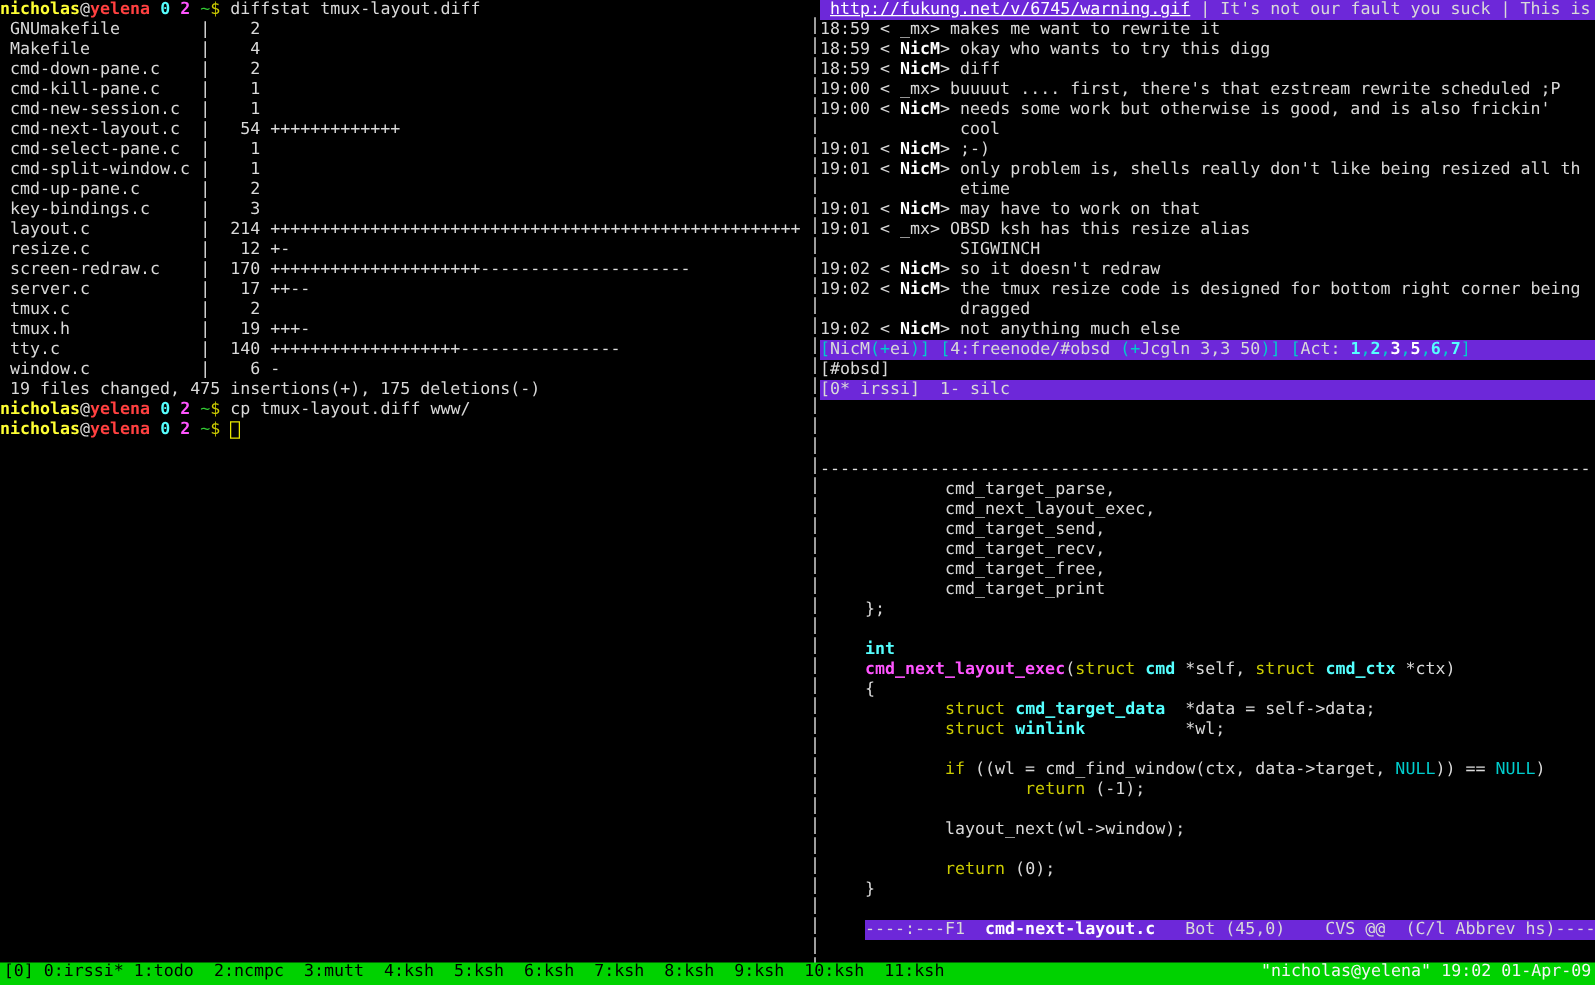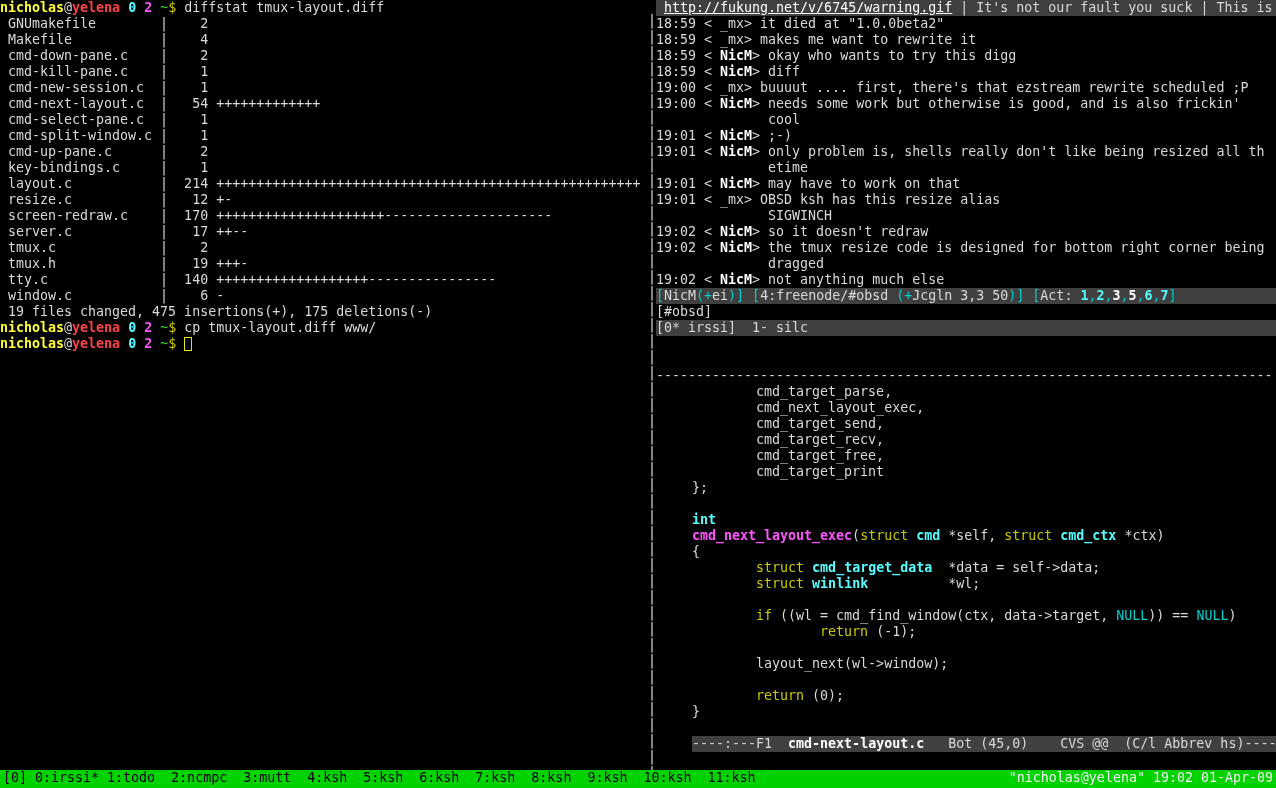--- a/index.html
+++ b/index.html
@@ -10,21 +10,21 @@
   .w{color:#d9d9d9}
   .W{color:#ffffff;font-weight:bold}
   .y{color:#cccc00}
   .Y{color:#ffff33;font-weight:bold}
   .r{color:#ff4040;font-weight:bold}
   .g{color:#33cc33}
   .c{color:#00cdcd}
   .C{color:#55ffff;font-weight:bold}
   .m{color:#ff55ff;font-weight:bold}
   .u{color:#ffffff;text-decoration:underline}
-  .bblue{background:#404040}
+  .bblue{background:#6d28d9}
   .cursor{display:inline-block;width:8px;height:14px;border:1px solid #e6e600;
           box-sizing:border-box;vertical-align:text-bottom}
   #left-pane{left:0;top:0;width:640px;}
   #v-divider{left:648px;top:0;width:8px;color:#d9d9d9;}
   #irc-pane{left:656px;top:0;width:620px;}
   #h-divider{left:656px;top:368px;width:620px;}
   #editor-pane{left:692px;top:384px;width:620px;}
   #status-bar{position:absolute;left:0;top:770px;width:1276px;height:18px;
       background:#00d200;display:flex;justify-content:space-between;
       align-items:flex-start;padding:0 3px;box-sizing:border-box;font-size:13.3px;
@@ -39,21 +39,21 @@
     <div class="row "><span class="Y">nicholas</span><span class="w">@</span><span class="r">yelena</span><span class="w"> </span><span class="C">0</span><span class="w"> </span><span class="m">2</span><span class="w"> </span><span class="g">~</span><span class="y">$</span><span class="w"> diffstat tmux-layout.diff</span></div>
     <div class="row "><span class="w"> GNUmakefile        |    2</span></div>
     <div class="row "><span class="w"> Makefile           |    4</span></div>
     <div class="row "><span class="w"> cmd-down-pane.c    |    2</span></div>
     <div class="row "><span class="w"> cmd-kill-pane.c    |    1</span></div>
     <div class="row "><span class="w"> cmd-new-session.c  |    1</span></div>
     <div class="row "><span class="w"> cmd-next-layout.c  |   54 +++++++++++++</span></div>
     <div class="row "><span class="w"> cmd-select-pane.c  |    1</span></div>
     <div class="row "><span class="w"> cmd-split-window.c |    1</span></div>
     <div class="row "><span class="w"> cmd-up-pane.c      |    2</span></div>
-    <div class="row "><span class="w"> key-bindings.c     |    1</span></div>
+    <div class="row "><span class="w"> key-bindings.c     |    3</span></div>
     <div class="row "><span class="w"> layout.c           |  214 +++++++++++++++++++++++++++++++++++++++++++++++++++++</span></div>
     <div class="row "><span class="w"> resize.c           |   12 +-</span></div>
     <div class="row "><span class="w"> screen-redraw.c    |  170 +++++++++++++++++++++---------------------</span></div>
     <div class="row "><span class="w"> server.c           |   17 ++--</span></div>
     <div class="row "><span class="w"> tmux.c             |    2</span></div>
     <div class="row "><span class="w"> tmux.h             |   19 +++-</span></div>
     <div class="row "><span class="w"> tty.c              |  140 +++++++++++++++++++----------------</span></div>
     <div class="row "><span class="w"> window.c           |    6 -</span></div>
     <div class="row "><span class="w"> 19 files changed, 475 insertions(+), 175 deletions(-)</span></div>
     <div class="row "><span class="Y">nicholas</span><span class="w">@</span><span class="r">yelena</span><span class="w"> </span><span class="C">0</span><span class="w"> </span><span class="m">2</span><span class="w"> </span><span class="g">~</span><span class="y">$</span><span class="w"> cp tmux-layout.diff www/</span></div>
@@ -104,21 +104,20 @@
 |
 |
 |
 |
 |
 |
 |</pre>
 
 <div class="pane" id="irc-pane">
     <div class="row bblue"><span class="w"> </span><span class="u">http://fukung.net/v/6745/warning.gif</span><span class="w"> | It's not our fault you suck | This is</span></div>
-    <div class="row "><span class="w">18:59 &lt; _mx&gt; it died at "1.0.0beta2"</span></div>
     <div class="row "><span class="w">18:59 &lt; _mx&gt; makes me want to rewrite it</span></div>
     <div class="row "><span class="w">18:59 &lt; </span><span class="W">NicM</span><span class="w">&gt; okay who wants to try this digg</span></div>
     <div class="row "><span class="w">18:59 &lt; </span><span class="W">NicM</span><span class="w">&gt; diff</span></div>
     <div class="row "><span class="w">19:00 &lt; _mx&gt; buuuut .... first, there's that ezstream rewrite scheduled ;P</span></div>
     <div class="row "><span class="w">19:00 &lt; </span><span class="W">NicM</span><span class="w">&gt; needs some work but otherwise is good, and is also frickin'</span></div>
     <div class="row "><span class="w">              cool</span></div>
     <div class="row "><span class="w">19:01 &lt; </span><span class="W">NicM</span><span class="w">&gt; ;-)</span></div>
     <div class="row "><span class="w">19:01 &lt; </span><span class="W">NicM</span><span class="w">&gt; only problem is, shells really don't like being resized all th</span></div>
     <div class="row "><span class="w">              etime</span></div>
     <div class="row "><span class="w">19:01 &lt; </span><span class="W">NicM</span><span class="w">&gt; may have to work on that</span></div>

